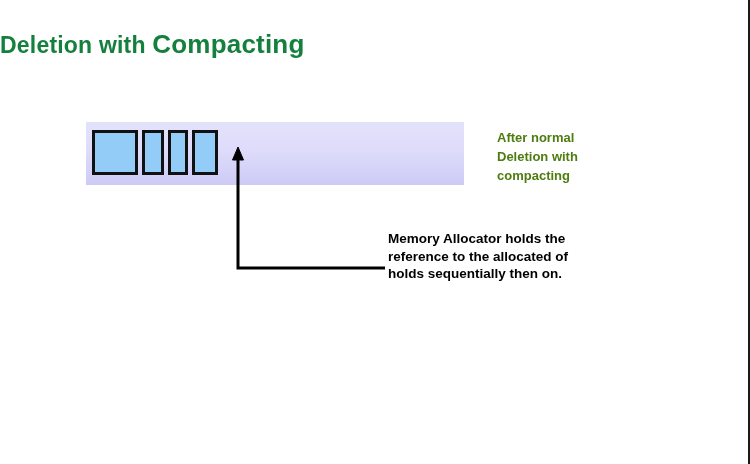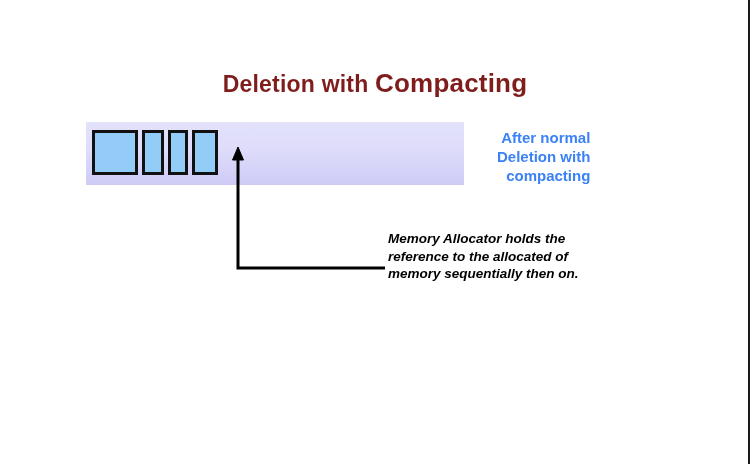--- a/index.html
+++ b/index.html
@@ -19,27 +19,25 @@
     border-right: 2px solid #1a1a1a;
     box-sizing: border-box;
   }
 
   
   #title {
     position: absolute;
     left: 0;
     top: 29px;
     width: 750px;
-    text-align: center;
-    color: #7f1d1d;
+    color: #15803d;
     font-weight: bold;
     font-size: 23px;
     letter-spacing: 0.2px;
     white-space: nowrap;
-    margin-top: 39px;
   }
   #title .t-main { font-size: 23px; font-weight: bold; }
   #title .t-emph { font-size: 26px; font-weight: bold; }
 
   
   #memory-bar {
     position: absolute;
     left: 86px;
     top: 122px;
     width: 378px;
@@ -68,39 +66,37 @@
     left: 0; top: 0;
     width: 750px; height: 464px;
     pointer-events: none;
   }
 
   
   #side-label {
     position: absolute;
     left: 497px;
     top: 128px;
-    color: #3b82f6;
+    color: #4d7c0f;
     font-weight: bold;
-    font-size: 15px;
+    font-size: 13px;
     line-height: 19px;
     white-space: nowrap;
-    text-align: right;
   }
 
   
   #annotation {
     position: absolute;
     left: 388px;
     top: 230px;
     color: #000000;
     font-weight: bold;
     font-size: 13.5px;
     line-height: 17.5px;
     white-space: nowrap;
-    font-style: italic;
   }
 </style>
 </head>
 <body>
 
 <div id="canvas">
 
   <div id="title">
     <span class="t-main">Deletion with </span><span class="t-emph">Compacting</span>
   </div>
@@ -121,16 +117,16 @@
 
   <div id="side-label">
     <div>After normal</div>
     <div>Deletion with</div>
     <div>compacting</div>
   </div>
 
   <div id="annotation">
     <div>Memory Allocator holds the</div>
     <div>reference to the allocated of</div>
-    <div>memory sequentially then on.</div>
+    <div>holds sequentially then on.</div>
   </div>
 
 </div>
 
 </body></html>

